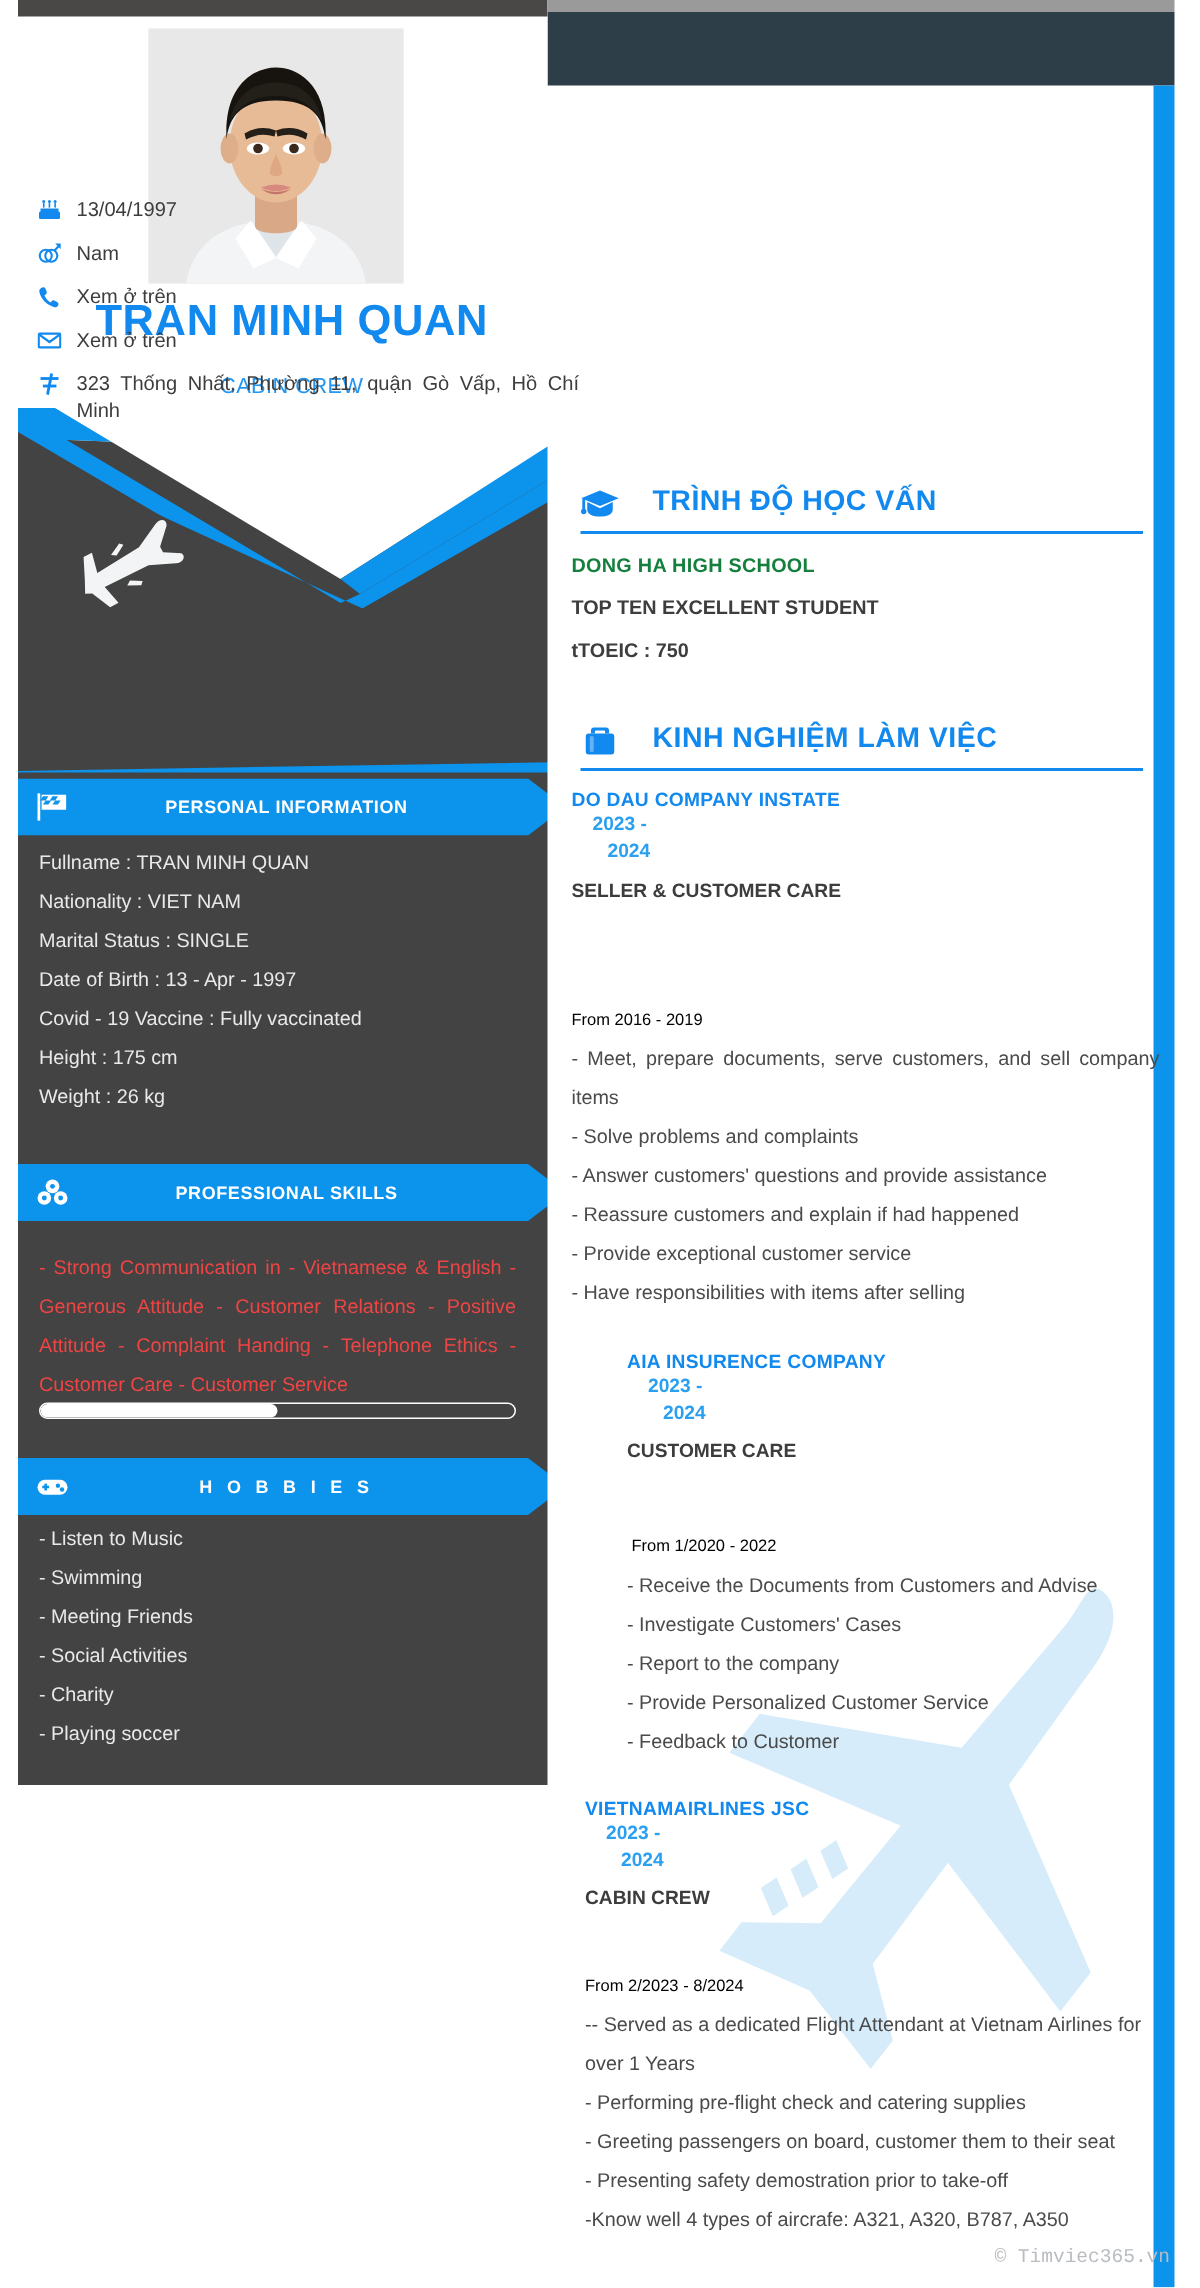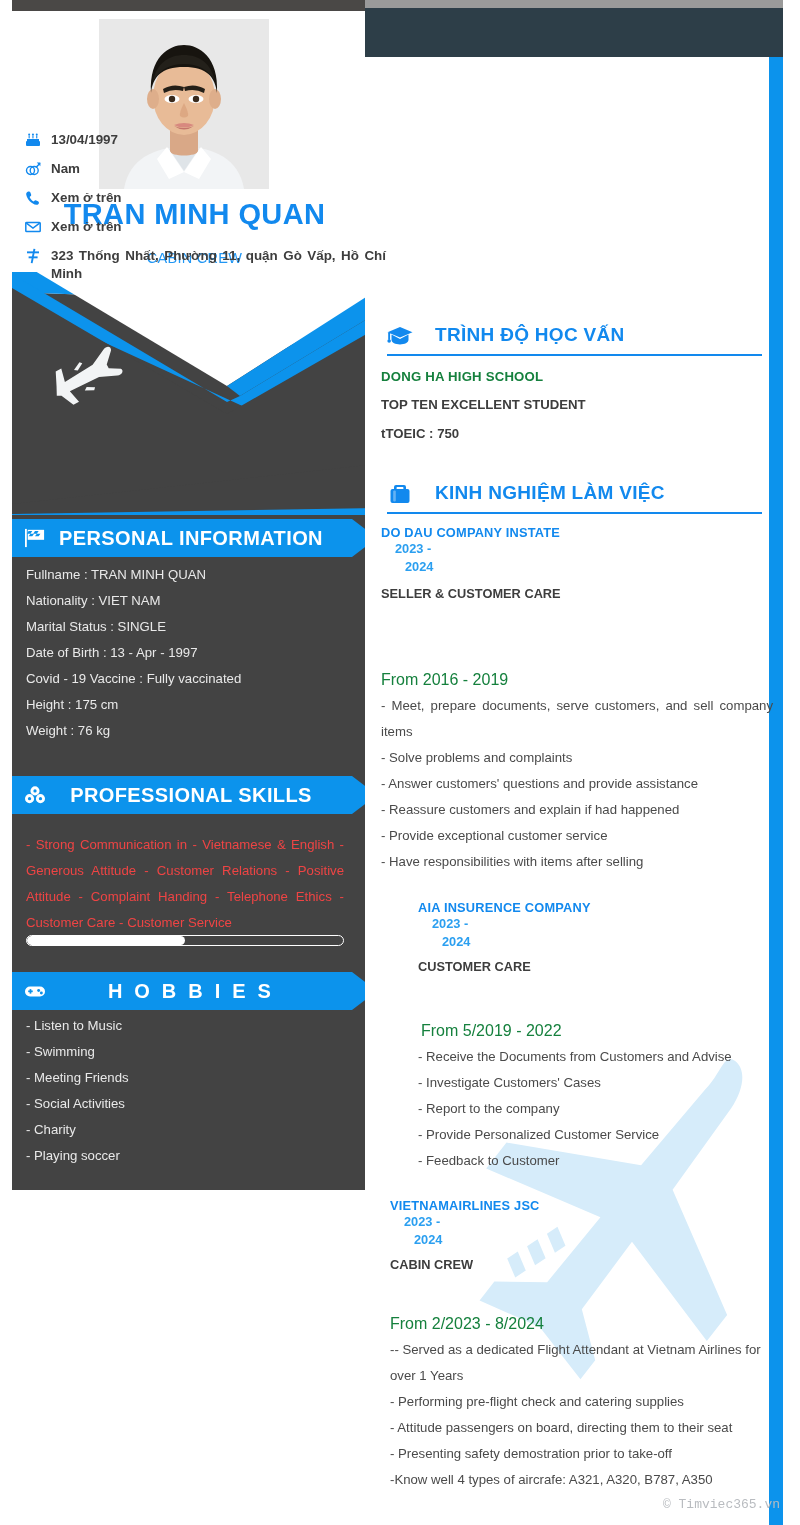--- a/index.html
+++ b/index.html
@@ -69,21 +69,21 @@
   .banner .bg { position:absolute; inset:0; }
   .banner .bg svg { display:block; }
   .banner .bnr-icon {
     position: absolute; left: 12px; top: 9px;
     width: 22px; height: 20px; color: #ffffff;
   }
   .banner .bnr-icon svg { display:block; width:22px; height:20px; fill:#fff; }
   .banner .bnr-label {
     position: absolute; left: 44px; top: 0; width: 270px; height: 38px;
     display: flex; align-items: center; justify-content: center;
-    color: #ffffff; font-size: 20px; font-weight: bold; letter-spacing: .4px;
+    color: #ffffff; font-size: 12px; font-weight: bold; letter-spacing: .4px;
   }
   .banner.spaced .bnr-label { letter-spacing: 3.2px; }
 
   #banner-personal { top: 519px; }
   #banner-skills   { top: 776px; }
   #banner-hobbies  { top: 972px; }
 
   .info-list {
     position: absolute; left: 14px; width: 340px;
     color: #e9e9e9; font-size: 13.2px;
@@ -130,21 +130,21 @@
     position: absolute; left: 100px; top: 1020px;
     width: 330px; height: 400px; opacity: 1;
     pointer-events: none;
   }
   #plane-wm svg { display: block; }
 
   .rt-content { position: absolute; left: 0; top: 0; width: 404px; height: 1525px; }
 
   
   #contact { position: absolute; left: 25px; top: 131px; width: 370px; }
-  .c-row { display: flex; align-items: flex-start; margin-bottom: 11px; font-weight: bold; }
+  .c-row { display: flex; align-items: flex-start; margin-bottom: 11px; }
   .c-ico {
     flex: 0 0 26px; width: 26px; height: 18px;
     color: #1289ee; display: flex; align-items: center;
   }
   .c-ico svg { display: block; width: 16px; height: 16px; fill: #1289ee; }
   .c-txt { font-size: 13.4px; color: #3d3d3d; line-height: 18px; max-width: 340px; }
   .c-txt.justify { text-align: justify; text-align-last: left; width: 335px; }
 
   
   .sec-head {
@@ -182,21 +182,21 @@
     color: #1289ee; font-size: 12.8px; font-weight: bold; letter-spacing: .2px;
   }
   .exp .exp-date {
     color: #2b9ff0; font-size: 12.8px; font-weight: bold;
     padding-left: 14px; line-height: 18px;
   }
   .exp .exp-role {
     color: #3d3d3d; font-size: 12.8px; font-weight: bold; margin-top: 10px;
   }
   .exp .exp-period {
-    color: #15803d; font-size: 16px; line-height: 26px;
+    color: #000000; font-size: 11px; line-height: 26px;
   }
   .exp .exp-bullets { color: #4a4a4a; font-size: 13.2px; line-height: 26px; }
   .exp .exp-bullets .b { line-height: 26px; }
   .exp .exp-bullets .b.justify { text-align: justify; text-align-last: left; }
 
   #exp-0 { left: 381px; top: 525px; }
   #exp-0 .exp-body { position: absolute; left: 0; top: 142px; width: 392px; }
   #exp-1 { left: 386px; top: 900px; margin-left: 32px; }
   #exp-1 .exp-body { position: absolute; left: 0; top: 118px; width: 380px; }
   #exp-2 { left: 390px; top: 1198px; }
@@ -303,21 +303,21 @@
       <div class="bnr-label">PERSONAL INFORMATION</div>
     </div>
 
     <div class="info-list" id="personal-list">
       <div class="row">Fullname : TRAN MINH QUAN</div>
       <div class="row">Nationality : VIET NAM</div>
       <div class="row">Marital Status : SINGLE</div>
       <div class="row">Date of Birth : 13 - Apr - 1997</div>
       <div class="row">Covid - 19 Vaccine : Fully vaccinated</div>
       <div class="row">Height : 175 cm</div>
-      <div class="row">Weight : 76 kg</div>
+      <div class="row">Weight : 26 kg</div>
     </div>
 
     <div class="banner" id="banner-skills">
       <div class="bg">
         <svg width="365" height="38" viewBox="0 0 365 38" xmlns="http://www.w3.org/2000/svg">
           <polygon points="0,0 340,0 365,19 340,38 0,38" fill="#0c93ec"></polygon>
         </svg>
       </div>
       <div class="bnr-icon">
         <svg viewBox="0 0 24 22" xmlns="http://www.w3.org/2000/svg">
@@ -493,42 +493,42 @@
       </div>
     </div>
   </div>
 
   <div class="exp" id="exp-1">
     <div class="exp-org">AIA INSURENCE COMPANY</div>
     <div class="exp-date">2023 -</div>
     <div class="exp-date" style="padding-left:24px;">2024</div>
     <div class="exp-role" style="margin-top:8px;">CUSTOMER CARE</div>
     <div class="exp-body">
-      <div class="exp-period" style="padding-left:3px;">From 5/2019 - 2022</div>
+      <div class="exp-period" style="padding-left:3px;">From 1/2020 - 2022</div>
       <div class="exp-bullets">
         <div class="b">- Receive the Documents from Customers and Advise</div>
         <div class="b">- Investigate Customers' Cases</div>
         <div class="b">- Report to the company</div>
         <div class="b">- Provide Personalized Customer Service</div>
         <div class="b">- Feedback to Customer</div>
       </div>
     </div>
   </div>
 
   <div class="exp" id="exp-2">
     <div class="exp-org">VIETNAMAIRLINES  JSC</div>
     <div class="exp-date">2023 -</div>
     <div class="exp-date" style="padding-left:24px;">2024</div>
     <div class="exp-role" style="margin-top:8px;">CABIN CREW</div>
     <div class="exp-body">
       <div class="exp-period">From 2/2023 - 8/2024</div>
       <div class="exp-bullets">
         <div class="b">-- Served as a dedicated Flight Attendant at Vietnam Airlines for over 1 Years</div>
         <div class="b">- Performing pre-flight check and catering supplies</div>
-        <div class="b">- Attitude passengers on board, directing them to their seat</div>
+        <div class="b">- Greeting passengers on board, customer them to their seat</div>
         <div class="b">- Presenting safety demostration prior to take-off</div>
         <div class="b">-Know well 4 types of aircrafe: A321, A320, B787, A350</div>
       </div>
     </div>
   </div>
 
   <div class="watermark">© Timviec365.vn</div>
 
 </div>
 

